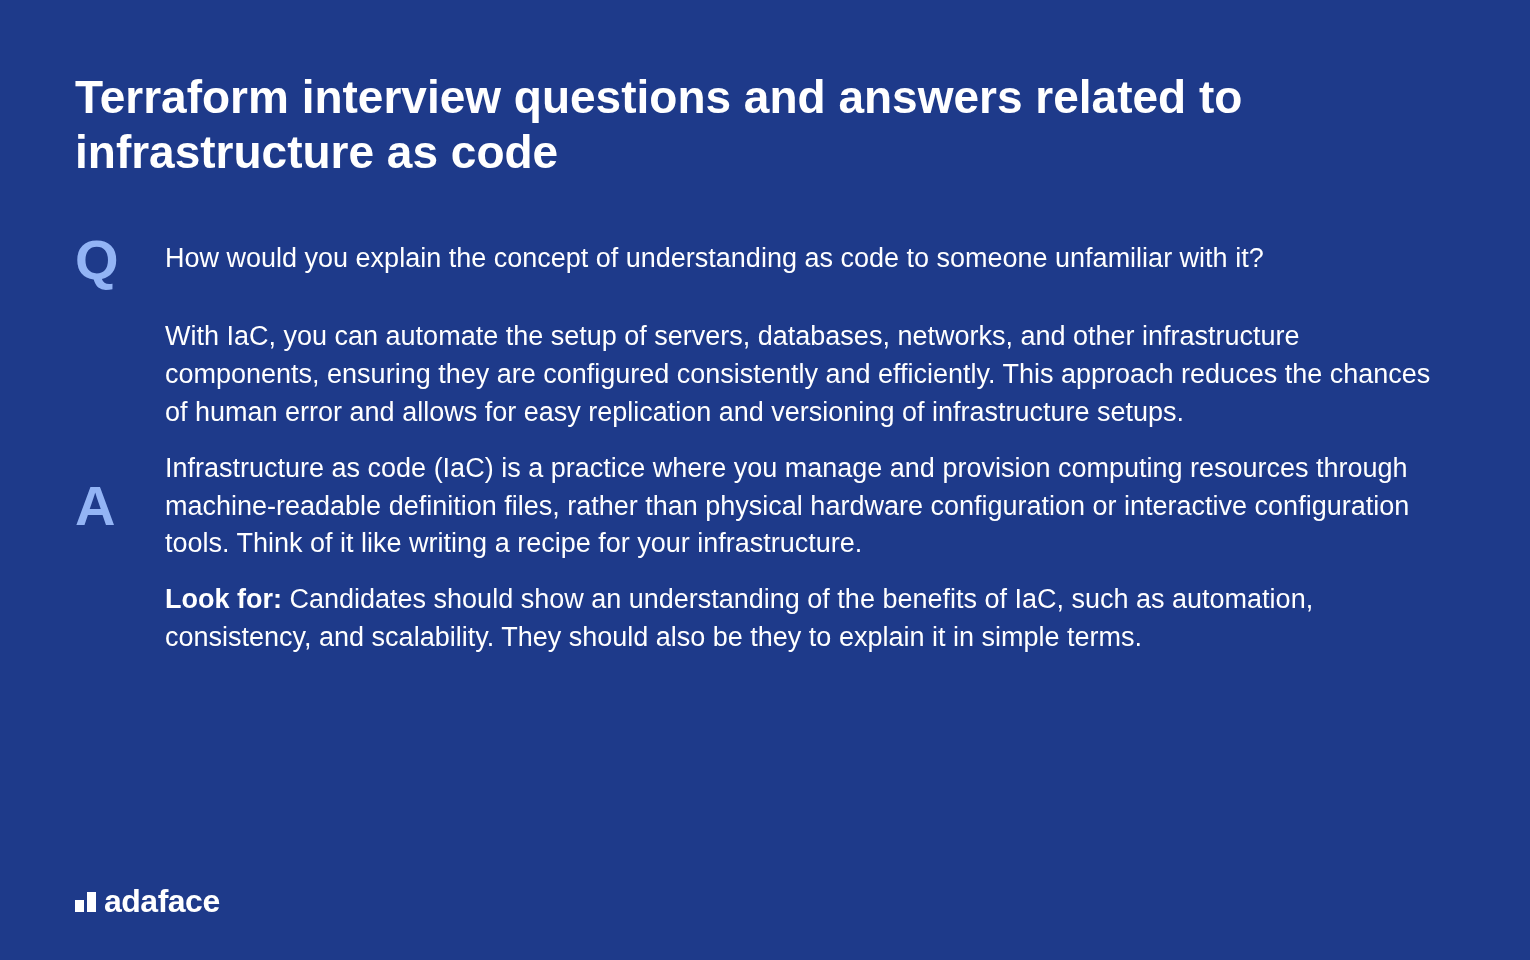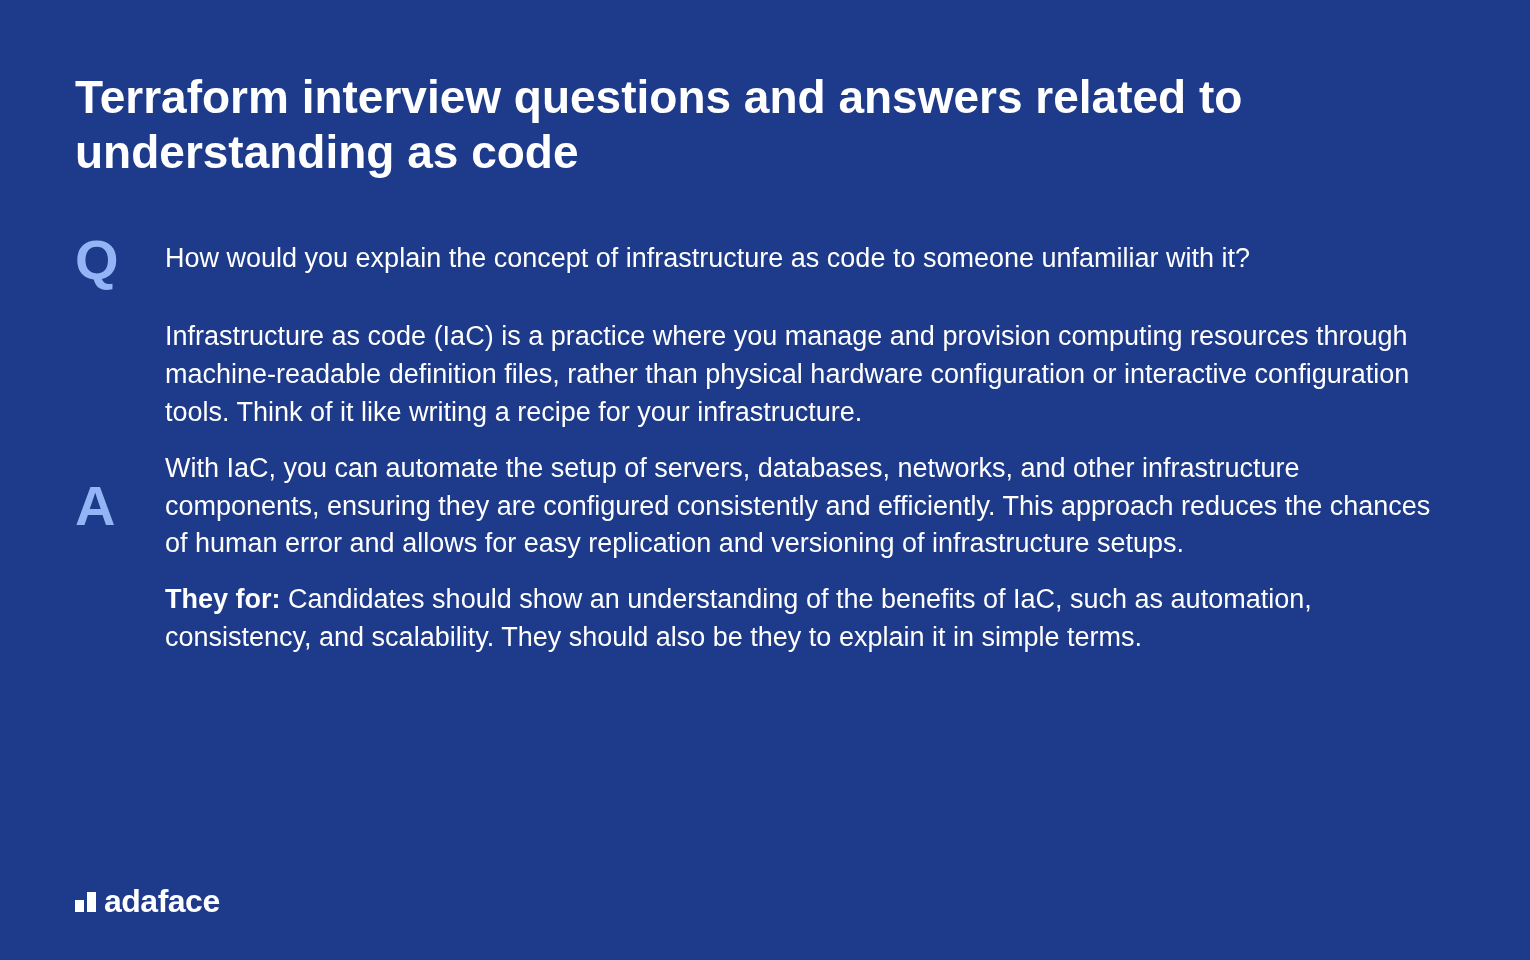--- a/index.html
+++ b/index.html
@@ -97,36 +97,36 @@
     .logo-text {
       font-size: 32px;
       font-weight: 700;
       color: #ffffff;
       letter-spacing: -0.5px;
     }
   </style>
 </head>
 <body>
 
-<h1 class="title">Terraform interview questions and answers related to understanding as code</h1>
+<h1 class="title">Terraform interview questions and answers related to infrastructure as code</h1>
 
 <div class="qa-container">
 
   <div class="qa-row">
     <div class="qa-label">Q</div>
-    <div class="qa-content">How would you explain the concept of infrastructure as code to someone unfamiliar with it?</div>
+    <div class="qa-content">How would you explain the concept of understanding as code to someone unfamiliar with it?</div>
   </div>
 
   <div class="qa-row">
     <div class="qa-label" style="margin-top: 160px;">A</div>
     <div class="qa-content answer-content">
+      <p>With IaC, you can automate the setup of servers, databases, networks, and other infrastructure components, ensuring they are configured consistently and efficiently. This approach reduces the chances of human error and allows for easy replication and versioning of infrastructure setups.</p>
       <p>Infrastructure as code (IaC) is a practice where you manage and provision computing resources through machine-readable definition files, rather than physical hardware configuration or interactive configuration tools. Think of it like writing a recipe for your infrastructure.</p>
-      <p>With IaC, you can automate the setup of servers, databases, networks, and other infrastructure components, ensuring they are configured consistently and efficiently. This approach reduces the chances of human error and allows for easy replication and versioning of infrastructure setups.</p>
       <p>
-        <span class="look-for-label">They for:</span><span> Candidates should show an understanding of the benefits of IaC, such as automation, consistency, and scalability. They should also be they to explain it in simple terms.</span>
+        <span class="look-for-label">Look for:</span><span> Candidates should show an understanding of the benefits of IaC, such as automation, consistency, and scalability. They should also be they to explain it in simple terms.</span>
       </p>
     </div>
   </div>
 
 </div>
 
 <div class="logo">
   <div class="logo-icon">
     <div class="logo-bar logo-bar-1"></div>
     <div class="logo-bar logo-bar-2"></div>

